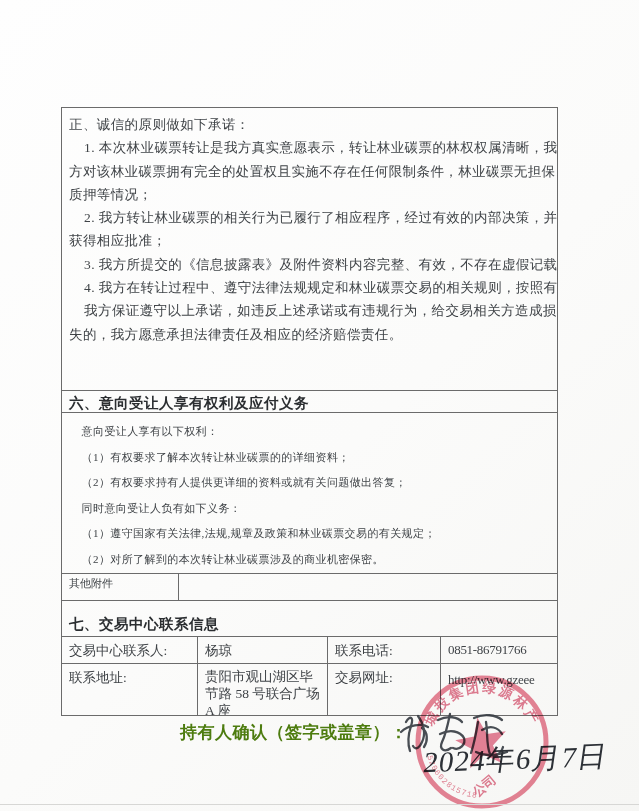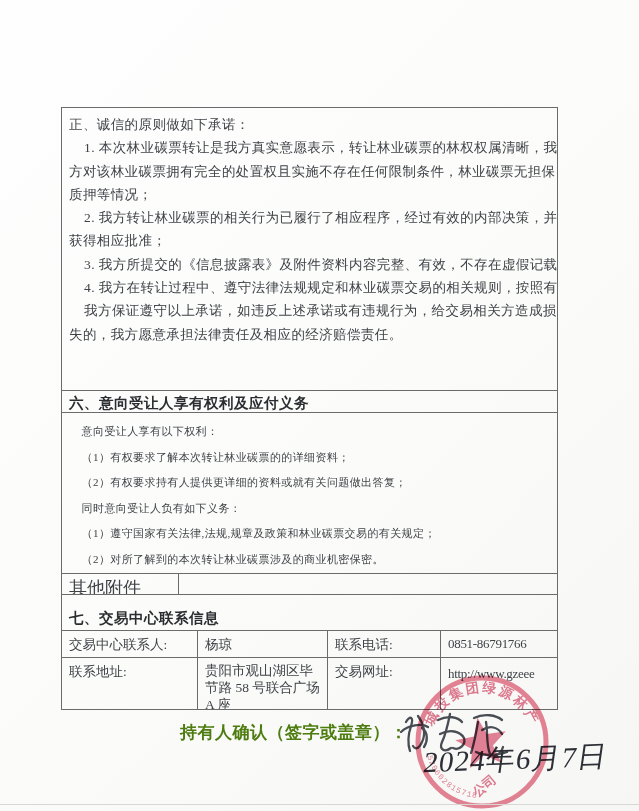--- a/index.html
+++ b/index.html
@@ -18,21 +18,21 @@
   }
   .row{box-sizing:border-box;overflow:hidden;}
   .sec5{height:282px;padding:5px 8px 0 7px;font-size:13.5px;line-height:23.3px;}
   .tline{white-space:pre;letter-spacing:.4px;}
   .hrow{
     font-family:"Liberation Sans","DejaVu Sans",sans-serif;
     font-weight:bold;font-size:14.5px;color:#2b2e31;letter-spacing:.5px;
   }
   .h6{height:23px;border-top:1px solid #6b6b6b;border-bottom:1px solid #6b6b6b;padding:3px 0 8px 7px;}
   .sec6{height:160px;padding:6px 8px 0 7px;font-size:11px;line-height:25.6px;}
-  .attach{height:22px;border-top:1px solid #6b6b6b;border-bottom:1px solid #6b6b6b;display:flex;font-size:18px;}
+  .attach{height:28px;border-top:1px solid #6b6b6b;border-bottom:1px solid #6b6b6b;display:flex;font-size:11px;}
   .attach .c1{width:117px;border-right:1px solid #6b6b6b;padding:2px 0 0 7px;box-sizing:border-box;}
   .attach .c2{flex:1;}
   .h7{height:36px;border-bottom:1px solid #6b6b6b;padding:14px 0 0 7px;}
   .crow{display:grid;grid-template-columns:136px 130px 113px 1fr;font-size:13.5px;}
   .crow>div{box-sizing:border-box;padding:5px 4px 0 7px;overflow:hidden;font-family:Liberation Serif, serif;}
   .crow>div:nth-child(-n+3){border-right:1px solid #6b6b6b;}
   .r1{height:27px;border-bottom:1px solid #6b6b6b;}
   .r2{height:51px;}
   .r2 .addr{line-height:17px;padding-top:4px;}
   .mono{font-family:"Liberation Mono","DejaVu Sans Mono",monospace;font-size:13px;letter-spacing:-.3px;}

